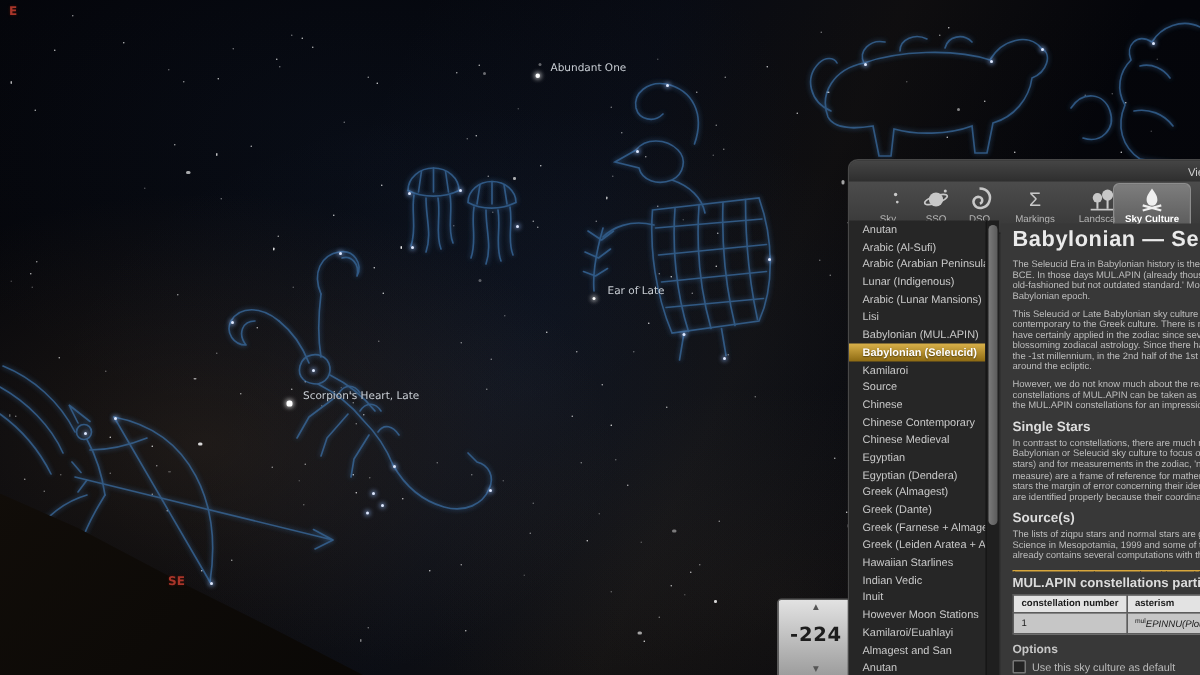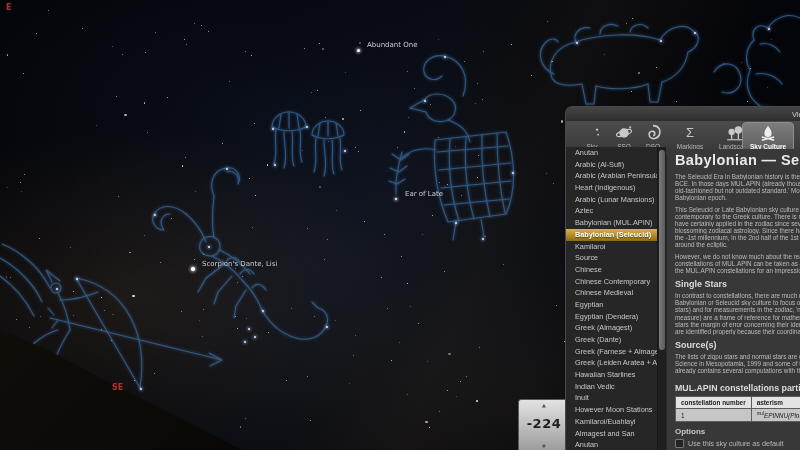--- a/index.html
+++ b/index.html
@@ -419,21 +419,21 @@
       <div class="skylabel" style="left: 358px; top: 50px;">
         <span class="dot" style="height: 3px; width: 3px; left: -1.5px; top: -1.5px;"></span>
         <span class="txt">Abundant One</span>
       </div>
       <div class="skylabel" style="left: 396px; top: 199px;">
         <span class="dot" style="height: 2.5px; width: 2.5px; left: -1.25px; top: -1.25px;"></span>
         <span class="txt">Ear of Late</span>
       </div>
       <div class="skylabel" style="left: 193px; top: 269px;">
         <span class="dot" style="height: 3.5px; width: 3.5px; left: -1.75px; top: -1.75px;"></span>
-        <span class="txt">Scorpion's Dante, Lisi</span>
+        <span class="txt">Scorpion's Heart, Late</span>
       </div>
       <div class="cardinal" style="left: 6px; top: 3px;">E</div>
       <div class="cardinal" style="left: 112px; top: 383px;">SE</div>
     </div>
 
 
   <div class="spinner">
     <div class="arr" style="top:2px">▲</div>
     <div class="val">-224</div>
     <div class="arr" style="bottom:2px">▼</div>
@@ -503,23 +503,23 @@
           
         </span>
         <span class="lb">Surveys</span>
       </div>
     </div>
 
     <div class="clist" id="culture-list">
         <div class="citem">Anutan</div>
         <div class="citem">Arabic (Al-Sufi)</div>
         <div class="citem">Arabic (Arabian Peninsula)</div>
-        <div class="citem">Heart (Indigenous)</div>
+        <div class="citem">Lunar (Indigenous)</div>
         <div class="citem">Arabic (Lunar Mansions)</div>
-        <div class="citem">Aztec</div>
+        <div class="citem">Lisi</div>
         <div class="citem">Babylonian (MUL.APIN)</div>
         <div class="citem sel">Babylonian (Seleucid)</div>
         <div class="citem">Kamilaroi</div>
         <div class="citem">Source</div>
         <div class="citem">Chinese</div>
         <div class="citem">Chinese Contemporary</div>
         <div class="citem">Chinese Medieval</div>
         <div class="citem">Egyptian</div>
         <div class="citem">Egyptian (Dendera)</div>
         <div class="citem">Greek (Almagest)</div>

